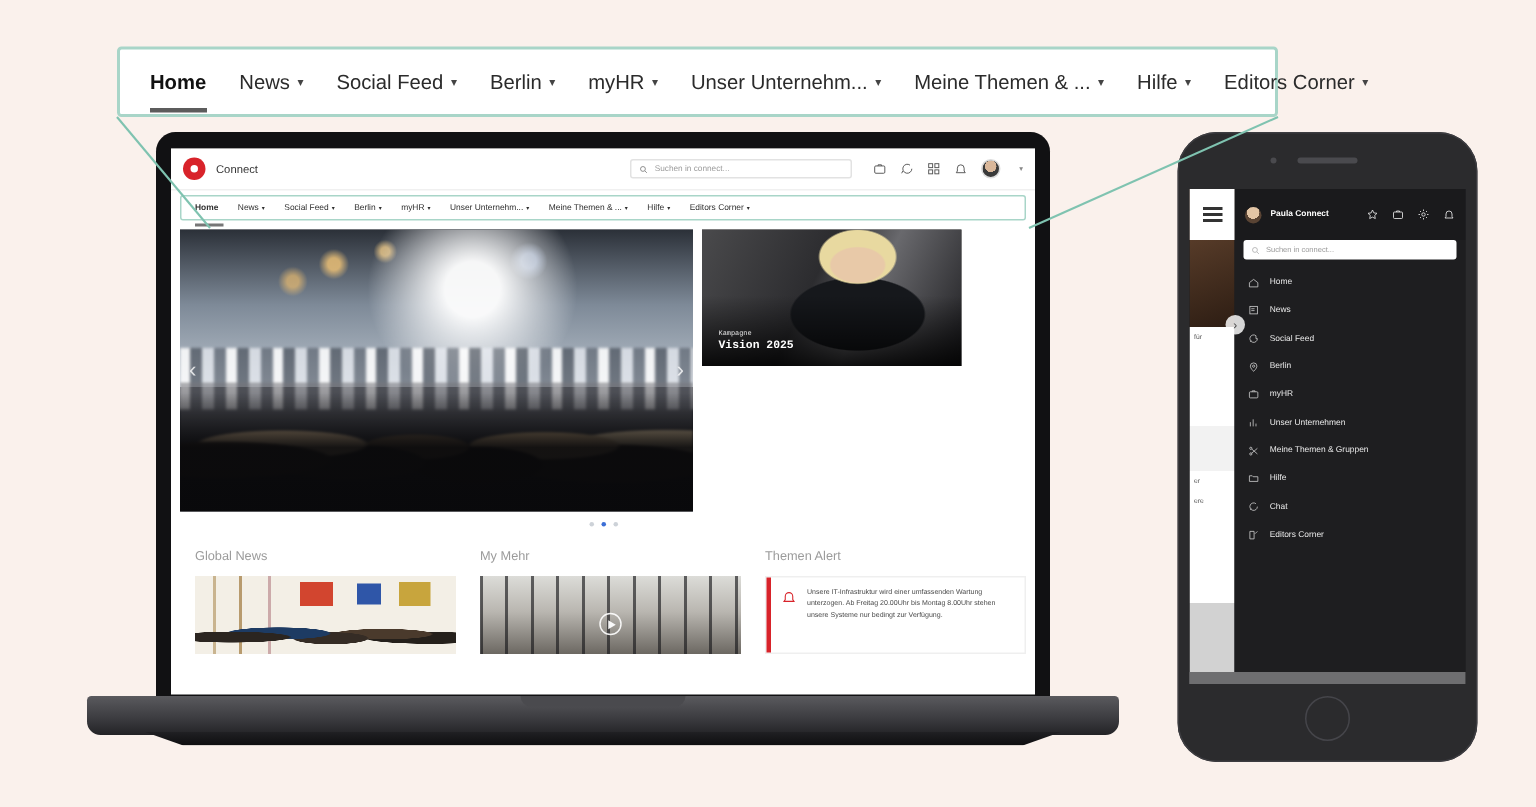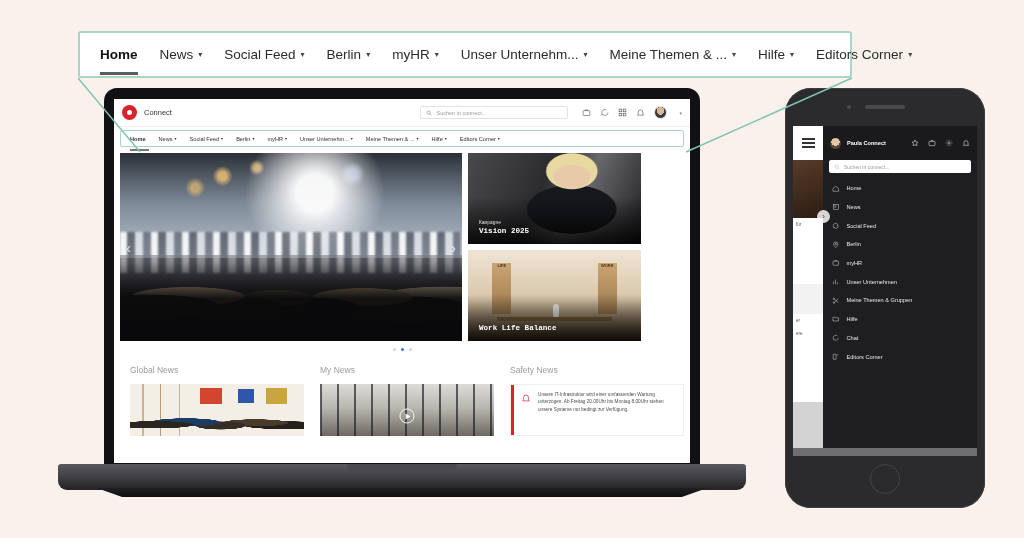--- a/index.html
+++ b/index.html
@@ -467,36 +467,20 @@
 
             <div class="hero-side">
               <div class="side-card">
                 <div class="img-ceo"></div>
                 <div class="card-scrim"></div>
                 <div class="card-label">
                   <div class="card-kicker">Kampagne</div>
                   <div class="card-title">Vision 2025</div>
                 </div>
               </div>
-              <div class="side-card">
-                <div class="img-wlb">
-                  <div class="blk" style="left:14%;top:14%;width:11%;height:56%">
-                    <span>LIFE</span>
-                  </div>
-                  <div class="blk" style="right:14%;top:14%;width:11%;height:56%">
-                    <span>WORK</span>
-                  </div>
-                  <div class="wlb-plank"></div>
-                  <div class="wlb-fig"></div>
-                </div>
-                <div class="card-scrim"></div>
-                <div class="card-label">
-                  <div class="card-title">Work Life Balance</div>
-                </div>
-              </div>
             </div>
           </div>
 
           <div class="dots">
             <span class="dot"></span>
             <span class="dot on"></span>
             <span class="dot"></span>
           </div>
         </div>
 
@@ -505,29 +489,29 @@
             <div class="col-title">Global News</div>
             <div class="thumb">
               <div class="img-gallery"></div>
               <div class="gal-art" style="left:40%;top:8%;width:13%;height:30%"></div>
               <div class="gal-art" style="left:62%;top:10%;width:9%;height:26%;background:#2f56a8"></div>
               <div class="gal-art" style="left:78%;top:7%;width:12%;height:32%;background:#c8a53d"></div>
               <div class="gal-people"></div>
             </div>
           </div>
           <div class="col">
-            <div class="col-title">My News</div>
+            <div class="col-title">My Mehr</div>
             <div class="thumb">
               <div class="img-office"></div>
               <div class="office-frames"></div>
               <div class="play-btn"></div>
             </div>
           </div>
           <div class="col">
-            <div class="col-title">Safety News</div>
+            <div class="col-title">Themen Alert</div>
             <div class="alert-card">
               <div class="alert-bar"></div>
               <div class="alert-in">
                 <svg class="bell" viewBox="0 0 24 24">
                     <path d="M18 16V11a6 6 0 1 0-12 0v5l-2 3h16z"></path>
                   </svg>
                 <div class="alert-text">Unsere IT-Infrastruktur wird einer umfassenden Wartung unterzogen. Ab Freitag 20.00Uhr bis Montag 8.00Uhr stehen unsere Systeme nur bedingt zur Verfügung.</div>
               </div>
             </div>
           </div>

